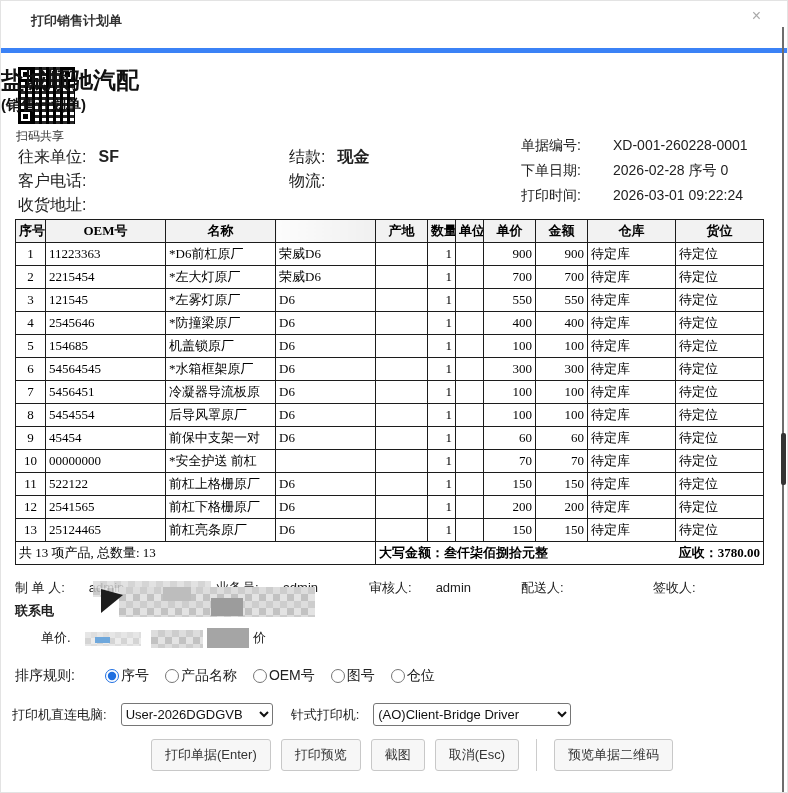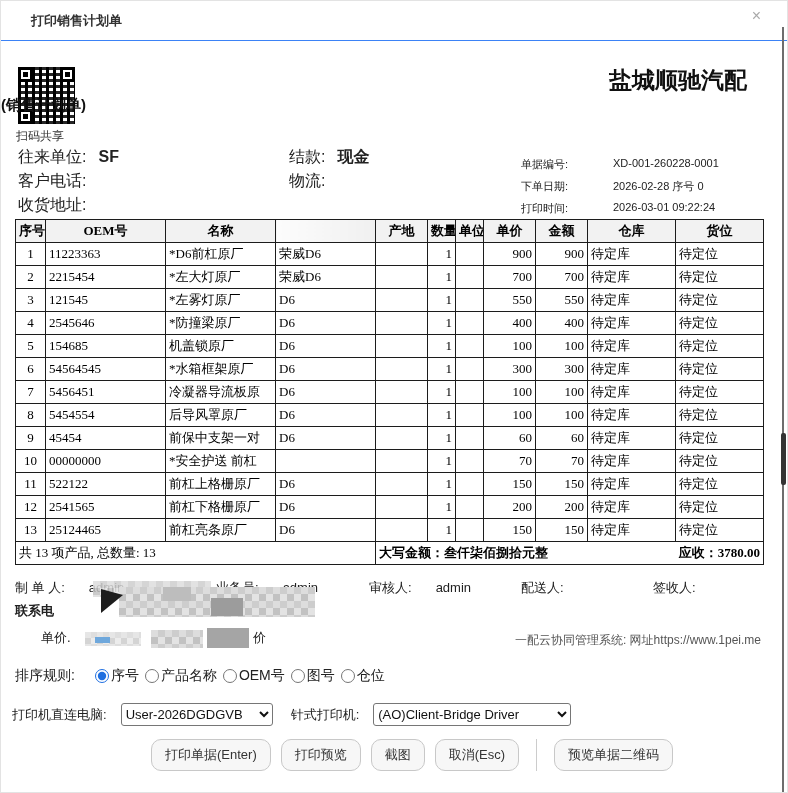--- a/index.html
+++ b/index.html
@@ -1,42 +1,42 @@
 <!DOCTYPE html>
 <html><head>
 <meta charset="utf-8">
 <style>
   *{margin:0;padding:0;box-sizing:border-box}
   html,body{width:788px;height:793px;background:#fff;overflow:hidden}
   body{font-family:"Liberation Sans",sans-serif;color:#222;position:relative}
   .page{position:absolute;inset:0;background:#fff;border:1px solid #e3e3e3}
 
   
-  .titlebar{position:absolute;left:0;top:0;right:0;height:40px;border-bottom:1px solid #3b82f6;background:#fff}
+  .titlebar{position:absolute;left:0;top:0;right:0;height:52px;border-bottom:5px solid #3b82f6;background:#fff}
   .dlg-title{position:absolute;left:30px;top:11px;font-size:13px;font-weight:bold;color:#333}
   .close{position:absolute;right:26px;top:7px;font-size:16px;color:#a9a9a9;cursor:pointer;line-height:1}
 
   
   .qr{position:absolute;left:17px;top:66px;width:57px;height:57px;
       background:
         repeating-linear-gradient(0deg,rgba(0,0,0,.85) 0 3px,transparent 3px 6px),
         repeating-linear-gradient(90deg,#000 0 3px,#fff 3px 7px);
       outline:1px solid #fff}
   .qr .f{position:absolute;width:15px;height:15px;border:3px solid #000;background:#fff}
   .qr .f::after{content:'';position:absolute;inset:2px;background:#000}
   .qr .tl{left:0;top:0}.qr .tr{right:0;top:0}.qr .bl{left:0;bottom:0}
   .qr-cap{position:absolute;left:15px;top:127px;font-size:12px;color:#333}
 
   
-  .company{position:absolute;left:0;right:40px;top:64px;text-align:right;font-size:23px;font-weight:bold;color:#111}
+  .company{position:absolute;left:0;right:40px;top:64px;text-align:left;font-size:23px;font-weight:bold;color:#111}
   .doctype{position:absolute;left:0;right:40px;top:95px;text-align:left;font-size:15px;font-weight:bold;color:#111}
 
   .iline{position:absolute;font-size:16px;color:#222;white-space:nowrap}
   .iline b{margin-left:12px;font-weight:bold}
-  .rinfo{position:absolute;left:520px;top:156px;font-size:11px;display:grid;grid-template-columns:84px auto;column-gap:8px;row-gap:7px;white-space:nowrap}
+  .rinfo{position:absolute;left:520px;top:136px;font-size:14px;display:grid;grid-template-columns:84px auto;column-gap:8px;row-gap:7px;white-space:nowrap}
 
   
   table.t{position:absolute;left:14px;top:218px;width:748px;border-collapse:collapse;
           font-family:"Liberation Serif",serif;font-size:13px;color:#000;table-layout:fixed}
   .t th,.t td{border:1px solid #1c1c1c;height:23px;padding:0 3px;overflow:hidden;white-space:nowrap}
   .t th{font-weight:bold;background:#f2f2f2;text-align:center}
   .t th.col3{background:linear-gradient(90deg,#fcfcfc,#f0f0f0)}
   .t td.col0{text-align:center}
   .t td.col5,.t td.col7,.t td.col8{text-align:right}
   .sum-left{text-align:left;padding-left:6px}
@@ -54,31 +54,31 @@
   .m1{left:118px;top:586px;width:196px;height:30px}
   .m1::before{content:'';position:absolute;left:44px;top:0;width:28px;height:14px;background:#bdbdbd}
   .m1::after{content:'';position:absolute;left:92px;top:11px;width:32px;height:18px;background:#9c9c9c}
   .wedge{position:absolute;left:100px;top:588px;width:0;height:0;border-top:6px solid transparent;border-bottom:18px solid transparent;border-left:22px solid #1d1d1d}
   .m2{left:84px;top:631px;width:56px;height:14px;background:conic-gradient(#dedede 25%,#ececec 0 50%,#d4d4d4 0 75%,#e6e6e6 0) 0 0/12px 12px}
   .m2::after{content:'';position:absolute;left:10px;top:5px;width:15px;height:6px;background:#6fa8dc}
   .m3{left:150px;top:629px;width:52px;height:18px}
   .m4{left:206px;top:627px;width:42px;height:20px;background:#a5a5a5}
 
   
-  .sort-row{position:absolute;left:14px;top:666px;font-size:14px;display:flex;align-items:center;gap:6px;color:#222}
+  .sort-row{position:absolute;left:14px;top:666px;font-size:14px;display:flex;align-items:center;gap:16px;color:#222}
   .sort-row .lbl{margin-right:14px}
   .ro{display:flex;align-items:center;gap:2px;cursor:pointer}
   .ro input{accent-color:#1f6fe0;width:14px;height:14px;margin:0}
   .printer-row{position:absolute;left:11px;top:702px;font-size:13px;display:flex;align-items:center;color:#222}
   .printer-row select{font-size:13px;font-family:"Liberation Sans",sans-serif;border:1px solid #767676;border-radius:3px;background:#fff;padding:2px 0;color:#111}
   .sel-pc{margin-left:14px;width:152px}
   .lbl-dot{margin-left:18px}
   .sel-dot{margin-left:14px;width:198px}
   .btnrow{position:absolute;left:150px;top:738px;display:flex;align-items:center;gap:10px}
-  .btnrow button{font-size:13px;font-family:"Liberation Sans",sans-serif;color:#333;background:#f7f7f7;border:1px solid #c8c8c8;border-radius:10px;padding:6px 13px;cursor:pointer;white-space:nowrap}
+  .btnrow button{font-size:13px;font-family:"Liberation Sans",sans-serif;color:#333;background:#f7f7f7;border:1px solid #c8c8c8;border-radius:3px;padding:6px 13px;cursor:pointer;white-space:nowrap}
   .vdiv{width:1px;height:32px;background:#ccc;margin:0 7px}
 
   
   .sb-line{position:absolute;right:3px;top:26px;bottom:0;width:2px;background:#6d6d6d}
   .sb-thumb{position:absolute;right:1px;top:432px;width:5px;height:52px;background:#333;border-radius:2px}
 </style>
 </head>
 <body>
 
 <div class="page">
@@ -356,21 +356,20 @@
   <div class="mosaic m0"></div>
   <div class="mosaic m1"></div>
   <div class="wedge"></div>
 
   <div class="fline" style="left:40px;top:628px">单价.</div>
   <div class="m2 mosaic" style="position:absolute"></div>
   <div class="mosaic m3"></div>
   <div class="m4" style="position:absolute"></div>
   <div class="fline" style="left:252px;top:628px">价</div>
 
-  <div class="sys-note">一配云协同管理系统: 网址https://www.1pei.me</div>
 
   <div class="sort-row">
     <span class="lbl">排序规则:</span>
     <label class="ro">
       <input class="sort-radio" type="radio" name="sort" checked="" style="">
       <span>序号</span>
     </label>
     <label class="ro">
       <input class="sort-radio" type="radio" name="sort" style="">
       <span>产品名称</span>

